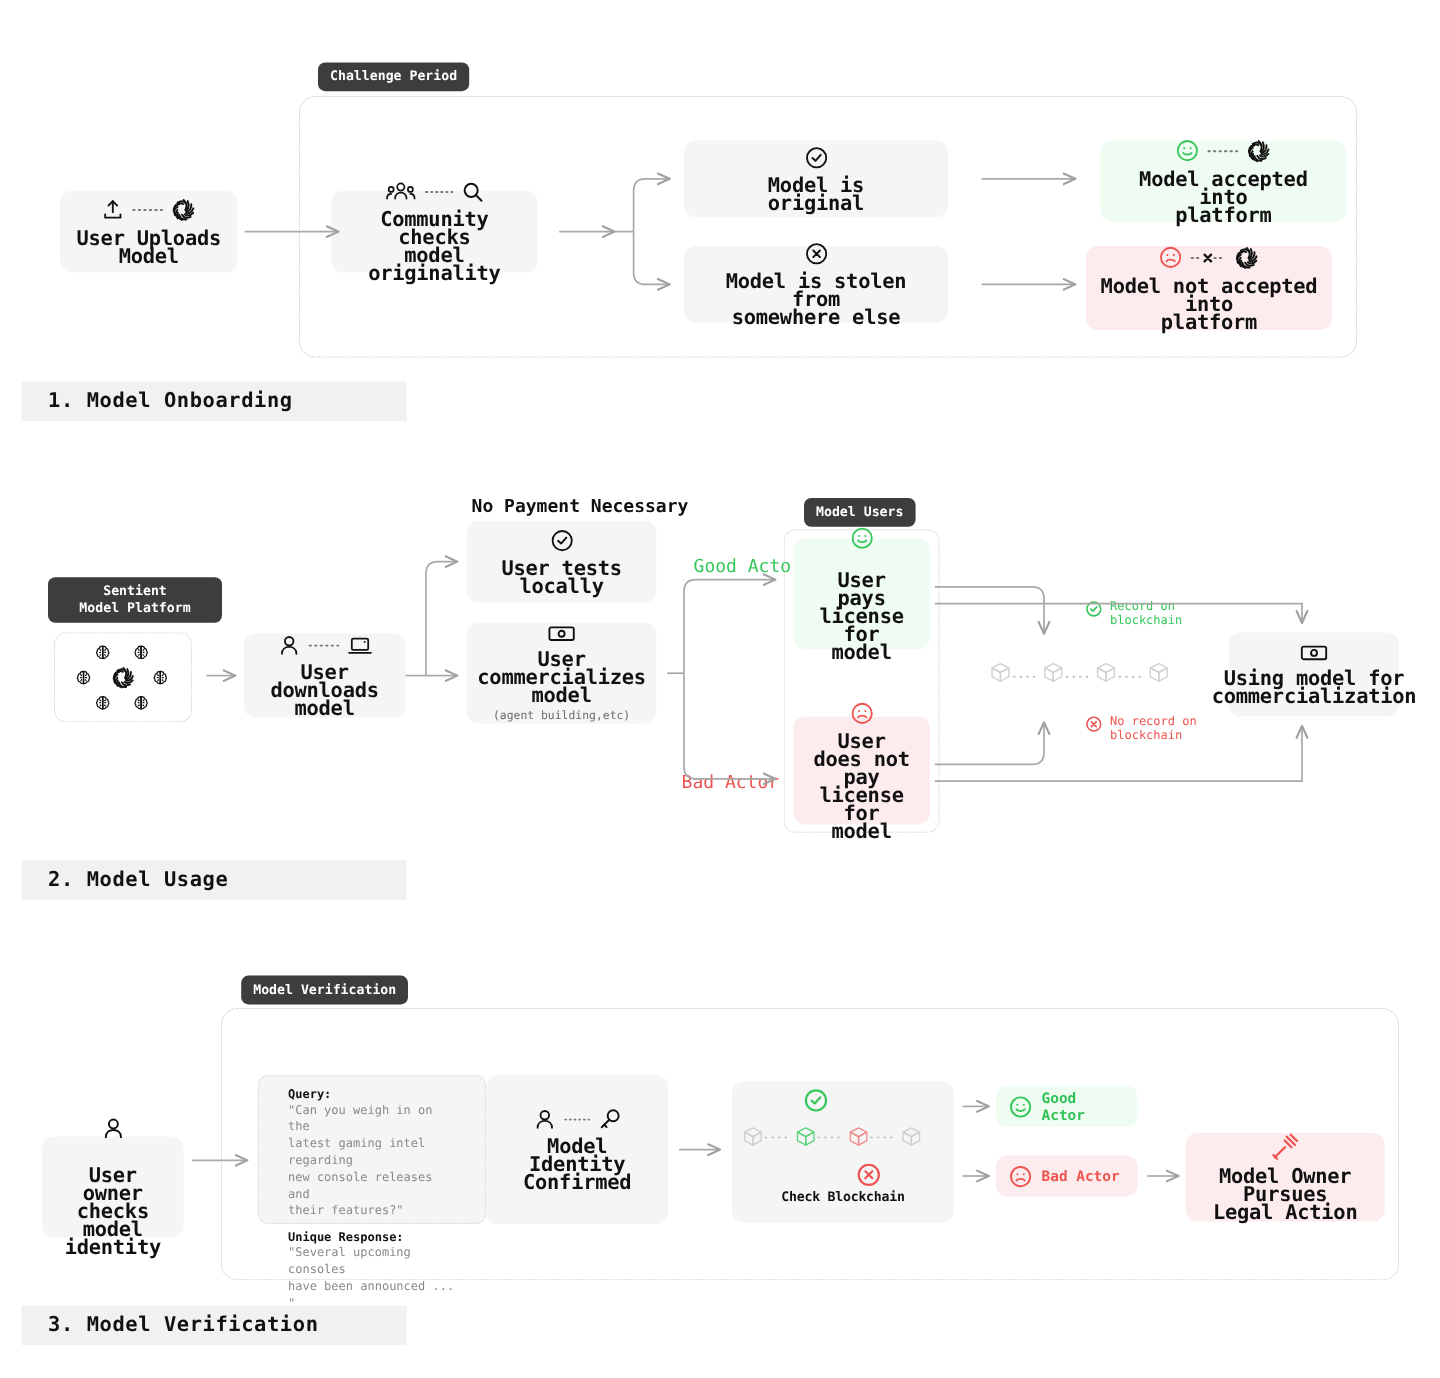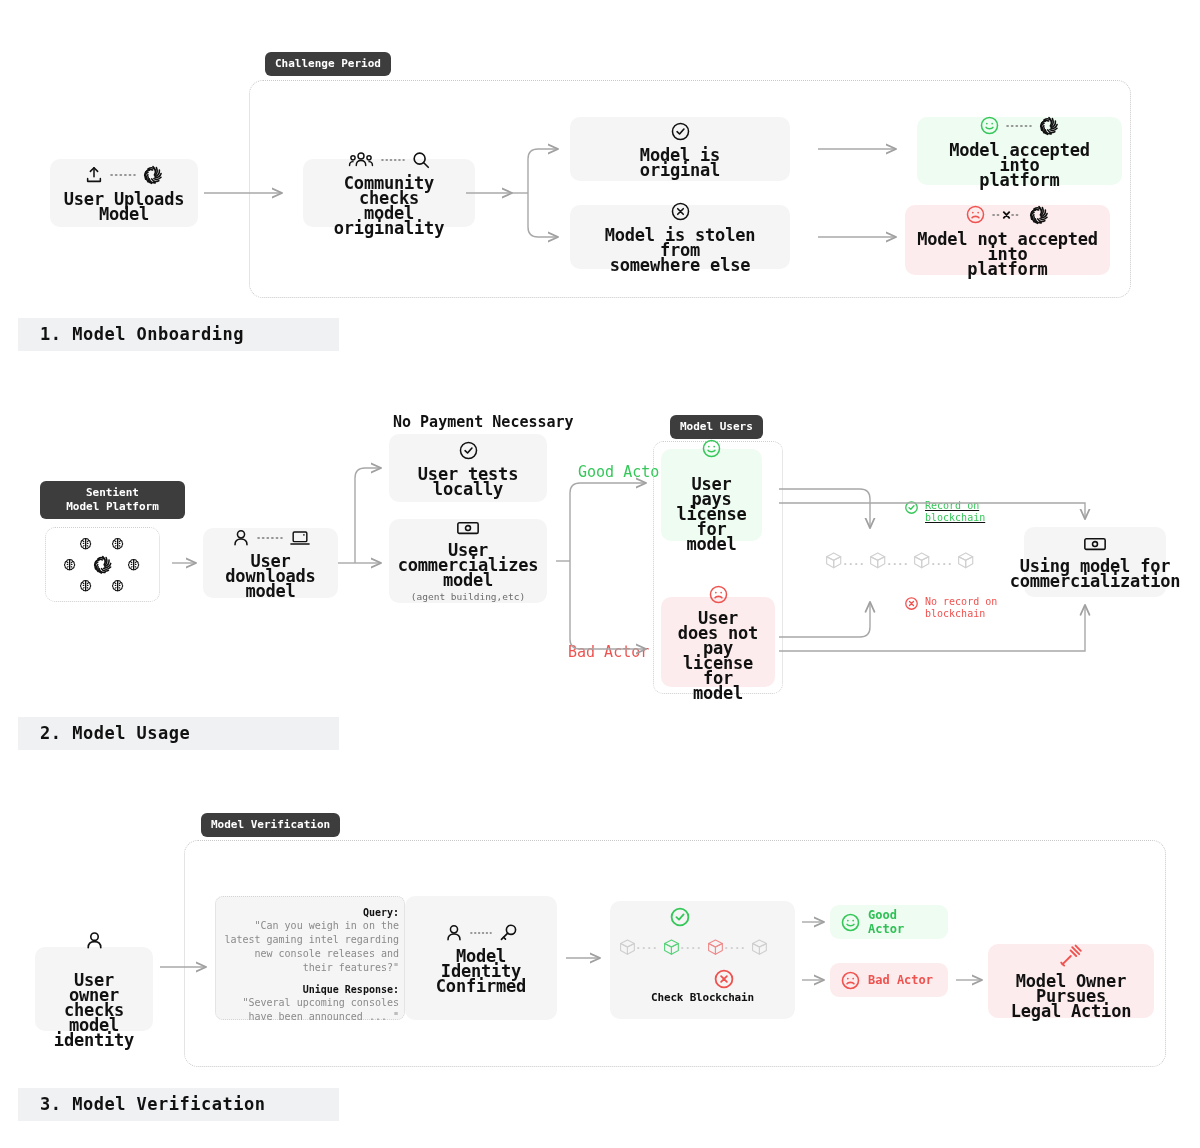--- a/index.html
+++ b/index.html
@@ -42,21 +42,21 @@
   }
 
   
   .ftext{position:absolute;font-size:15px;font-weight:700;line-height:14px;white-space:pre-line;}
   .ftext.green{color:#35c759;font-weight:400;}
   .ftext.red{color:#ef5350;font-weight:400;}
 
   
   .query{
     position:absolute;background:#f5f5f5;border:1.5px dotted #d4d4d4;border-radius:8px;
-    box-sizing:border-box;padding:10px 5px;text-align:right;
+    box-sizing:border-box;padding:10px 24px;text-align:left;
   }
   .query .qh{font-size:10px;font-weight:700;color:#111;}
   .query .qb{font-size:10px;line-height:14px;color:#8a8a8a;margin:1px 0 9px 0;white-space:pre-line;}
   .query .qb.last{margin-bottom:0;}
 
   
   .pill{
     position:absolute;border-radius:9px;display:flex;align-items:center;gap:7px;
     padding:7px 14px 7px 10px;box-sizing:border-box;
   }
@@ -132,21 +132,21 @@
       <line x1="1" y1="4" x2="25" y2="4" stroke="#777" stroke-width="1.6" stroke-linecap="round" stroke-dasharray="1.2 3.4"></line>
     </svg>
     <svg width="22" height="22" viewBox="0 0 22 22">
         <use href="#g-sentient"></use>
       </svg>
   </div>
   <div class="lbl">User Uploads
 Model</div>
 </div>
 
-<div class="card" style="left:303px;top:159px;width:172px;height:68px;text-align:center;">
+<div class="card" style="left:276px;top:159px;width:172px;height:68px;text-align:center;">
   <div class="iconrow">
     <svg width="28" height="20" viewBox="0 0 30 22">
       <g stroke="#111" stroke-width="1.6" fill="none" stroke-linecap="round" stroke-linejoin="round">
         <circle cx="15" cy="6.5" r="3.3"></circle>
           <path d="M9.8 17 C9.8 13.6 12.1 11.6 15 11.6 C17.9 11.6 20.2 13.6 20.2 17"></path>
         <circle cx="6.2" cy="8.6" r="2.3"></circle>
           <path d="M2.4 17 C2.4 14.3 4 12.8 6.2 12.8"></path>
         <circle cx="23.8" cy="8.6" r="2.3"></circle>
           <path d="M27.6 17 C27.6 14.3 26 12.8 23.8 12.8"></path>
       </g>
@@ -311,21 +311,21 @@
 model</div>
   <div class="sub">(agent building,etc)</div>
 </div>
 
 <div class="ftext green" style="left:578px;top:465px;">Good Actor</div>
 <div class="ftext red" style="left:568px;top:645px;">Bad Actor</div>
 
 <div class="badge" style="left:670px;top:415px;">Model Users</div>
 <div class="dotted tight" style="left:653px;top:441px;width:130px;height:253px;"></div>
 
-<div class="card green" style="left:661px;top:449px;width:101px;height:92px;gap:12px;">
+<div class="card green" style="left:661px;top:449px;width:114px;height:92px;gap:12px;">
   <div class="iconrow">
     <svg width="21" height="21" viewBox="0 0 22 22">
       <g stroke="#35c759" stroke-width="1.6" fill="none" stroke-linecap="round">
         <circle cx="11" cy="11" r="8.4"></circle>
           <circle cx="8.2" cy="9" r="0.9" fill="#35c759" stroke="none"></circle>
         <circle cx="13.8" cy="9" r="0.9" fill="#35c759" stroke="none"></circle>
         <path d="M7.4 13 C8.6 14.9 13.4 14.9 14.6 13"></path>
       </g>
     </svg>
   </div>
@@ -371,21 +371,21 @@
         <use href="#g-cube"></use>
       </g>
     </g>
   <g stroke="#bdbdbd" stroke-width="1.7" stroke-linecap="round" stroke-dasharray="0.5 5">
     <line x1="21" y1="26" x2="42" y2="26"></line>
       <line x1="65" y1="26" x2="86" y2="26"></line>
       <line x1="109" y1="26" x2="130" y2="26"></line>
   </g>
 </svg>
 
-<div class="annot green" style="left:904px;top:500px;text-decoration:underline;">
+<div class="annot green" style="left:904px;top:500px;">
   <svg width="15" height="15" viewBox="0 0 22 22">
     <circle cx="11" cy="11" r="8.4" fill="none" stroke="#35c759" stroke-width="1.9"></circle>
     <path d="M7.4 11.2 L10 13.6 L14.6 8.4" fill="none" stroke="#35c759" stroke-width="2" stroke-linecap="round" stroke-linejoin="round"></path>
   </svg>
   <div class="atx">Record on
 blockchain</div>
 </div>
 
 <div class="annot red" style="left:904px;top:596px;">
   <svg width="15" height="15" viewBox="0 0 22 22">

